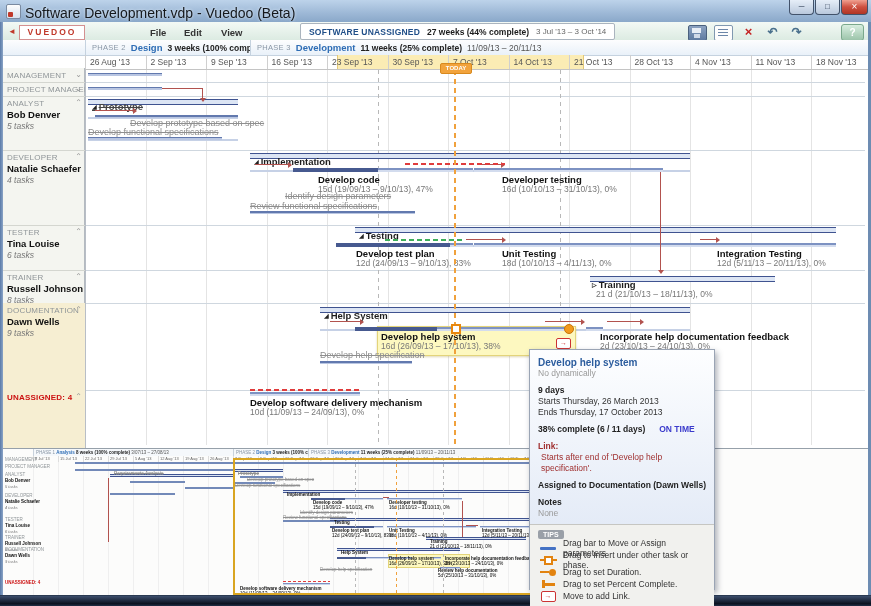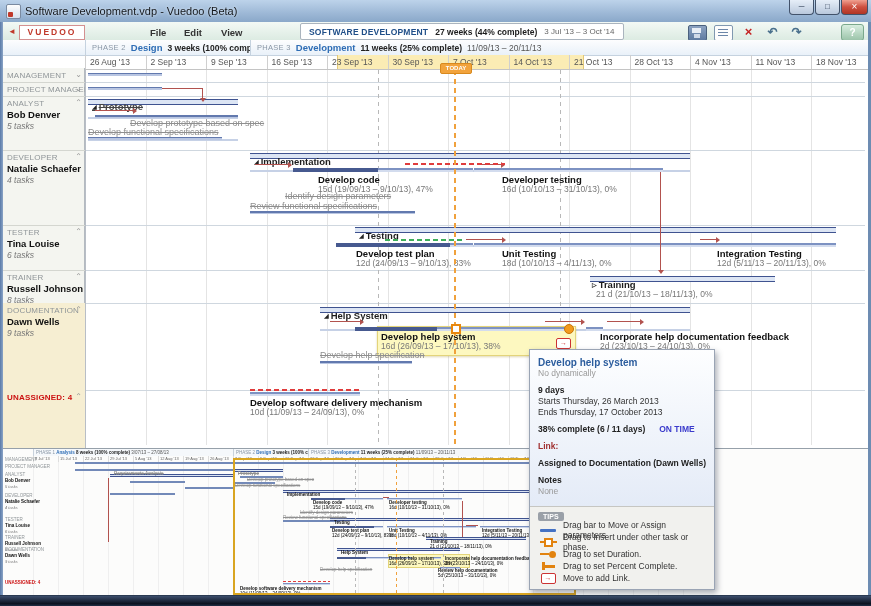--- a/index.html
+++ b/index.html
@@ -6,21 +6,21 @@
   #stage{position:relative;width:871px;height:606px;overflow:hidden;
          font-family:"Liberation Sans",sans-serif;background:#fff;}
   .abs{position:absolute;}
   .nowrap{white-space:nowrap;}
   
   .titlebar{left:0;top:0;width:871px;height:22px;
     background:linear-gradient(#bdd3ea,#9db8d6 60%,#8aa8c9);border-bottom:1px solid #6d87a8;}
   .app-icon{left:6px;top:4px;width:13px;height:13px;background:linear-gradient(#fdfdfd,#d8e2ee);
     border:1px solid #7a8aa0;border-radius:2px;}
   .app-icon i{position:absolute;left:1px;bottom:1px;width:5px;height:5px;background:#c0392b;border-radius:1px;}
-  .win-title{left:25px;top:5px;font-size:11px;color:#15181c;text-shadow:0 0 3px #e8f2fc;}
+  .win-title{left:25px;top:5px;font-size:14px;color:#15181c;text-shadow:0 0 3px #e8f2fc;}
   .winbtn{top:0;height:15px;border:1px solid #42526a;border-top:none;border-radius:0 0 4px 4px;
     background:linear-gradient(#e6eef8,#b9c8dc);color:#2a3a50;font-size:8px;text-align:center;line-height:14px;box-sizing:border-box;}
   .winbtn.close{background:linear-gradient(#f0a090,#ce5040 50%,#b03525);color:#fff;font-size:10px;}
   .toolbar{left:0;top:22px;width:871px;height:18px;
     background:linear-gradient(#f3f9f5,#dcebe2);border-bottom:1px solid #b7c8be;}
   .back-arrow{left:8px;top:27px;font-size:8px;color:#c0392b;}
   .logo{left:19px;top:25px;width:64px;height:13px;background:#fff;border:1px solid #d49090;
     color:#c0392b;font-size:8.5px;font-weight:bold;letter-spacing:2px;text-align:center;line-height:13px;}
   .menu-item{top:27px;font-size:9.5px;font-weight:bold;color:#333;}
   .proj-box{left:300px;top:23px;height:15px;background:#fff;border:1px solid #aab4be;border-radius:2px;
@@ -176,21 +176,21 @@
 
   <div class="abs toolbar"></div>
   <div class="abs back-arrow">◄</div>
   <div class="abs logo">VUEDOO</div>
   <div id="menus">
       <div class="abs menu-item" style="position: absolute; left: 150px; top: 27px;">File</div>
       <div class="abs menu-item" style="position: absolute; left: 184px; top: 27px;">Edit</div>
       <div class="abs menu-item" style="position: absolute; left: 221px; top: 27px;">View</div>
     </div>
   <div class="abs proj-box">
-    <span class="proj-name">SOFTWARE DEVELOPMENT</span>
+    <span class="proj-name">SOFTWARE UNASSIGNED</span>
     <span class="proj-stats">27 weeks (44% complete)</span>
     <span class="proj-dates">3 Jul '13 – 3 Oct '14</span>
   </div>
   <div id="tbicons">
       <div class="abs tb-icon ic-save" style="position: absolute; left: 688px; top: 25px; width: 17px; height: 14px;">
         <i></i>
         <b></b>
       </div>
       <div class="abs tb-icon ic-props" style="position: absolute; left: 714px; top: 25px; width: 17px; height: 14px;">
         <i></i>
@@ -560,20 +560,21 @@
 
   <div class="abs tooltip">
     <div class="tt-top">
       <div class="tt-title">Develop help system</div>
       <div class="tt-gray">No dynamically</div>
       <div class="tt-bold tt-gap">9 days</div>
       <div>Starts Thursday, 26 March 2013</div>
       <div>Ends Thursday, 17 October 2013</div>
       <div class="tt-gap"><span class="tt-bold">38% complete (6 / 11 days)</span><span class="tt-ontime">ON TIME</span></div>
       <div class="tt-link tt-gap" style="font-weight:bold;">Link:</div>
+      <div class="tt-link tt-ind">Starts after end of 'Develop help specification'.</div>
       <div class="tt-bold tt-gap">Assigned to Documentation (Dawn Wells)</div>
       <div class="tt-bold tt-gap">Notes</div>
       <div class="tt-gray">None</div>
     </div>
     <div class="tt-tips">
       <span class="tips-badge">TIPS</span>
       <div id="tiprows">
           <div class="tip-row">
             <div class="tip-ic">
               <div class="tip-bar"></div>

